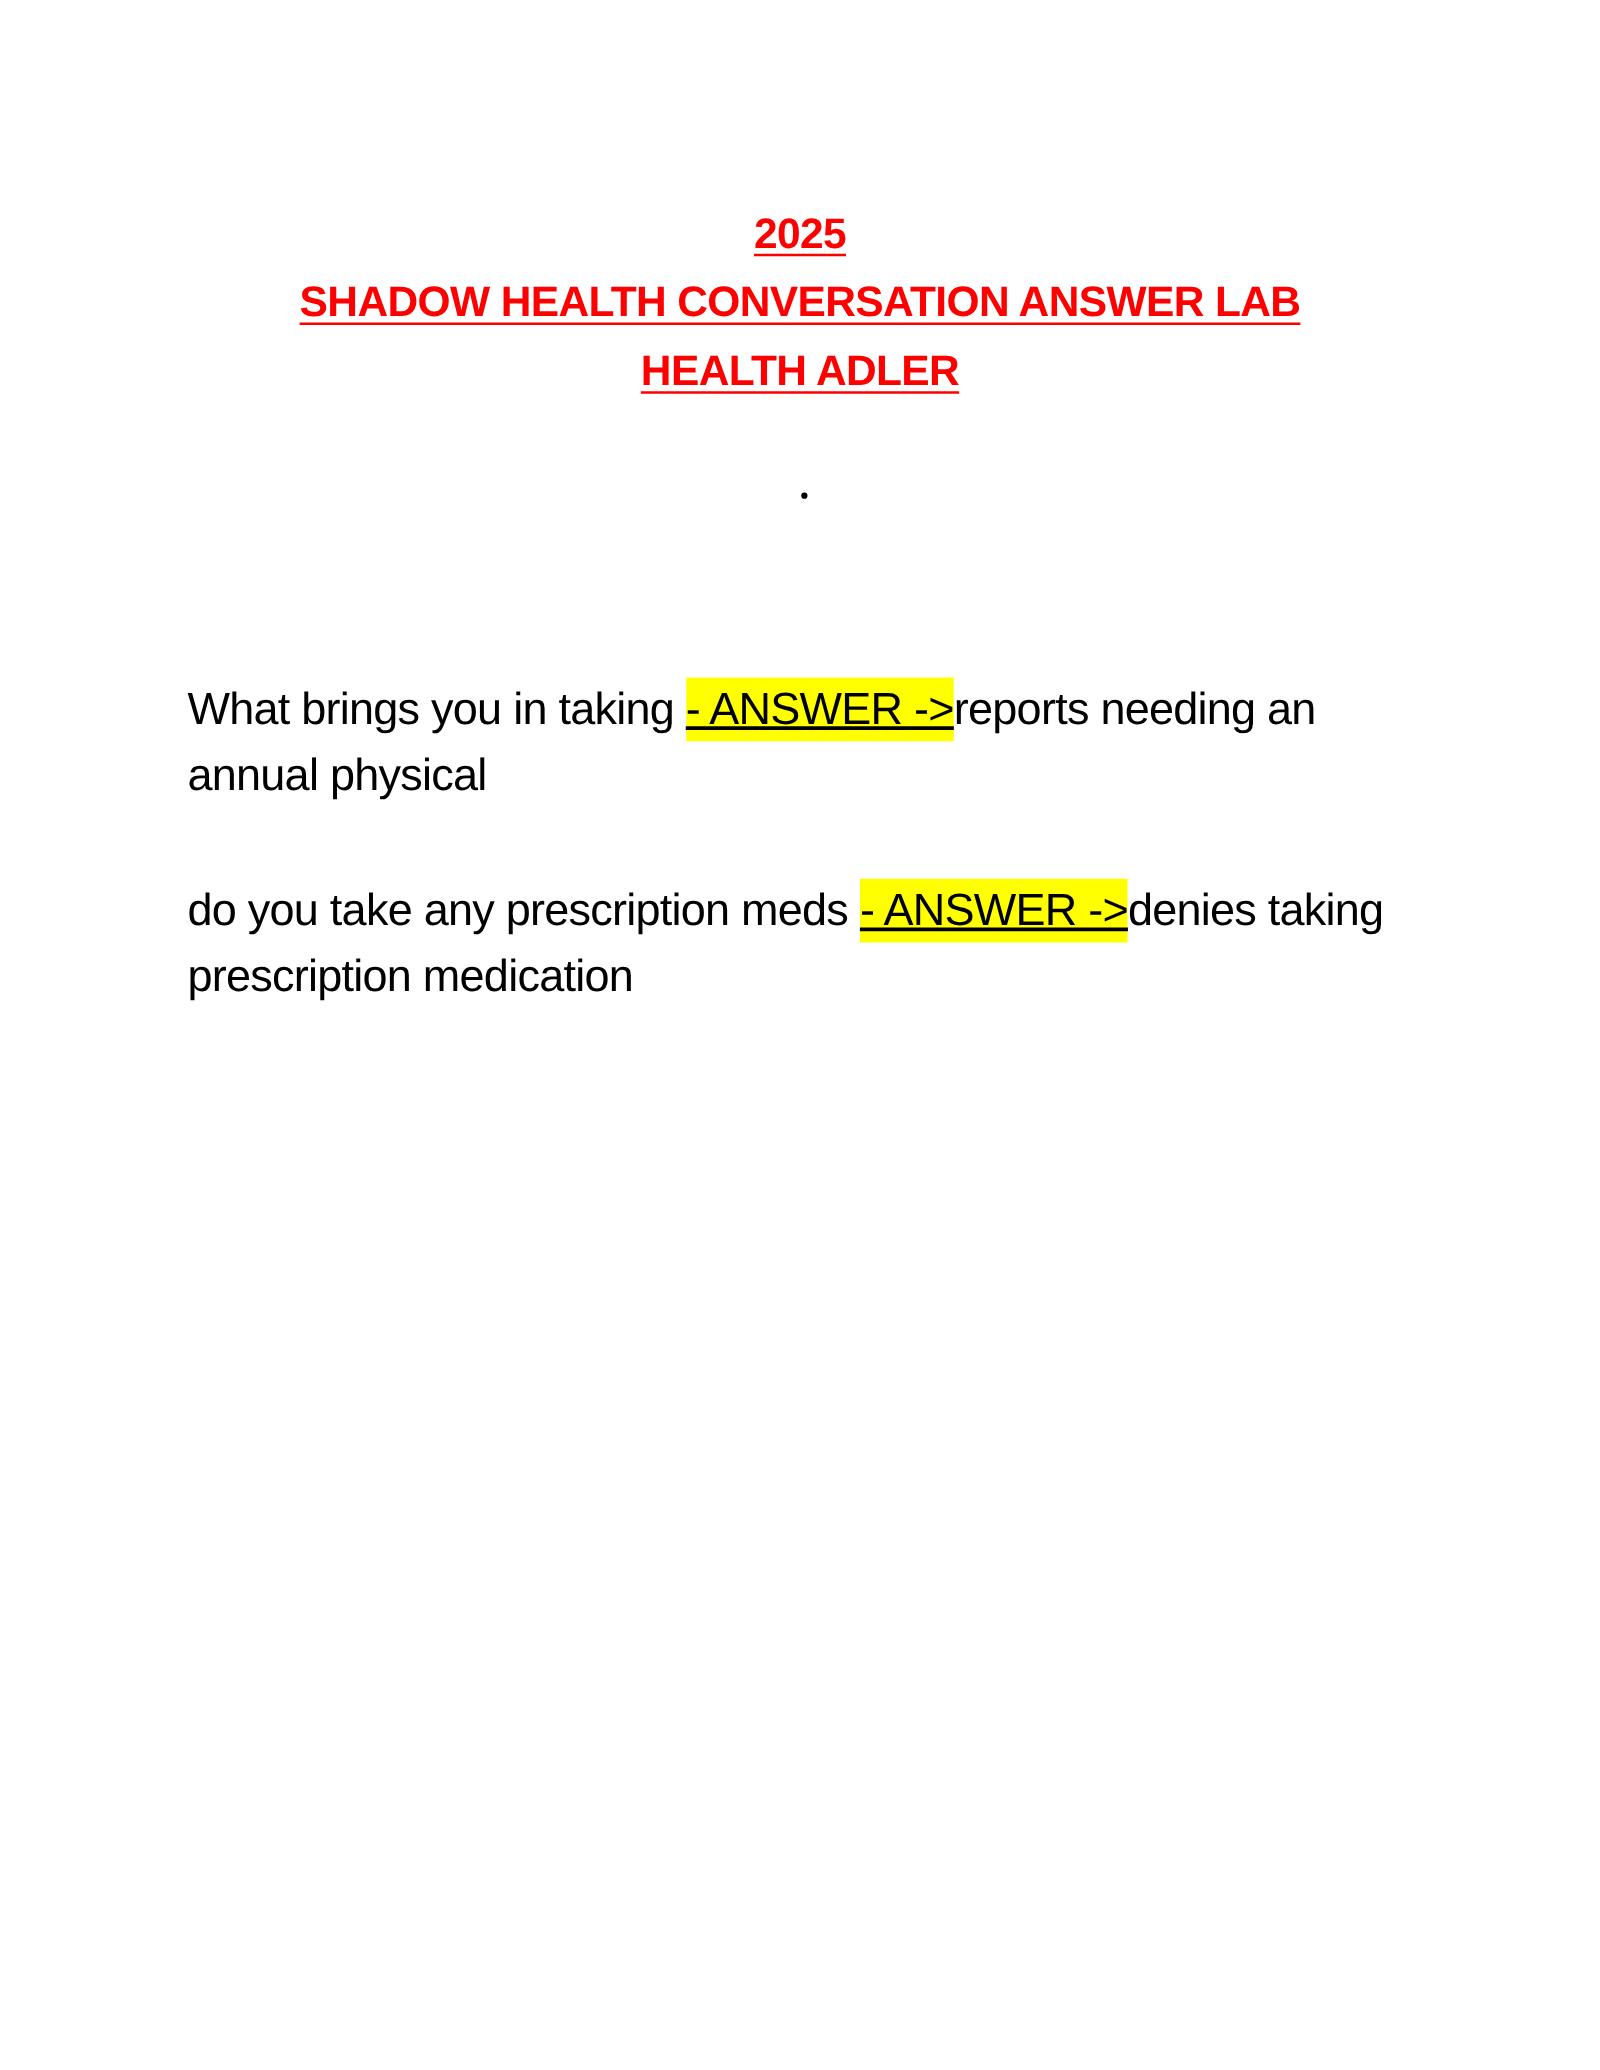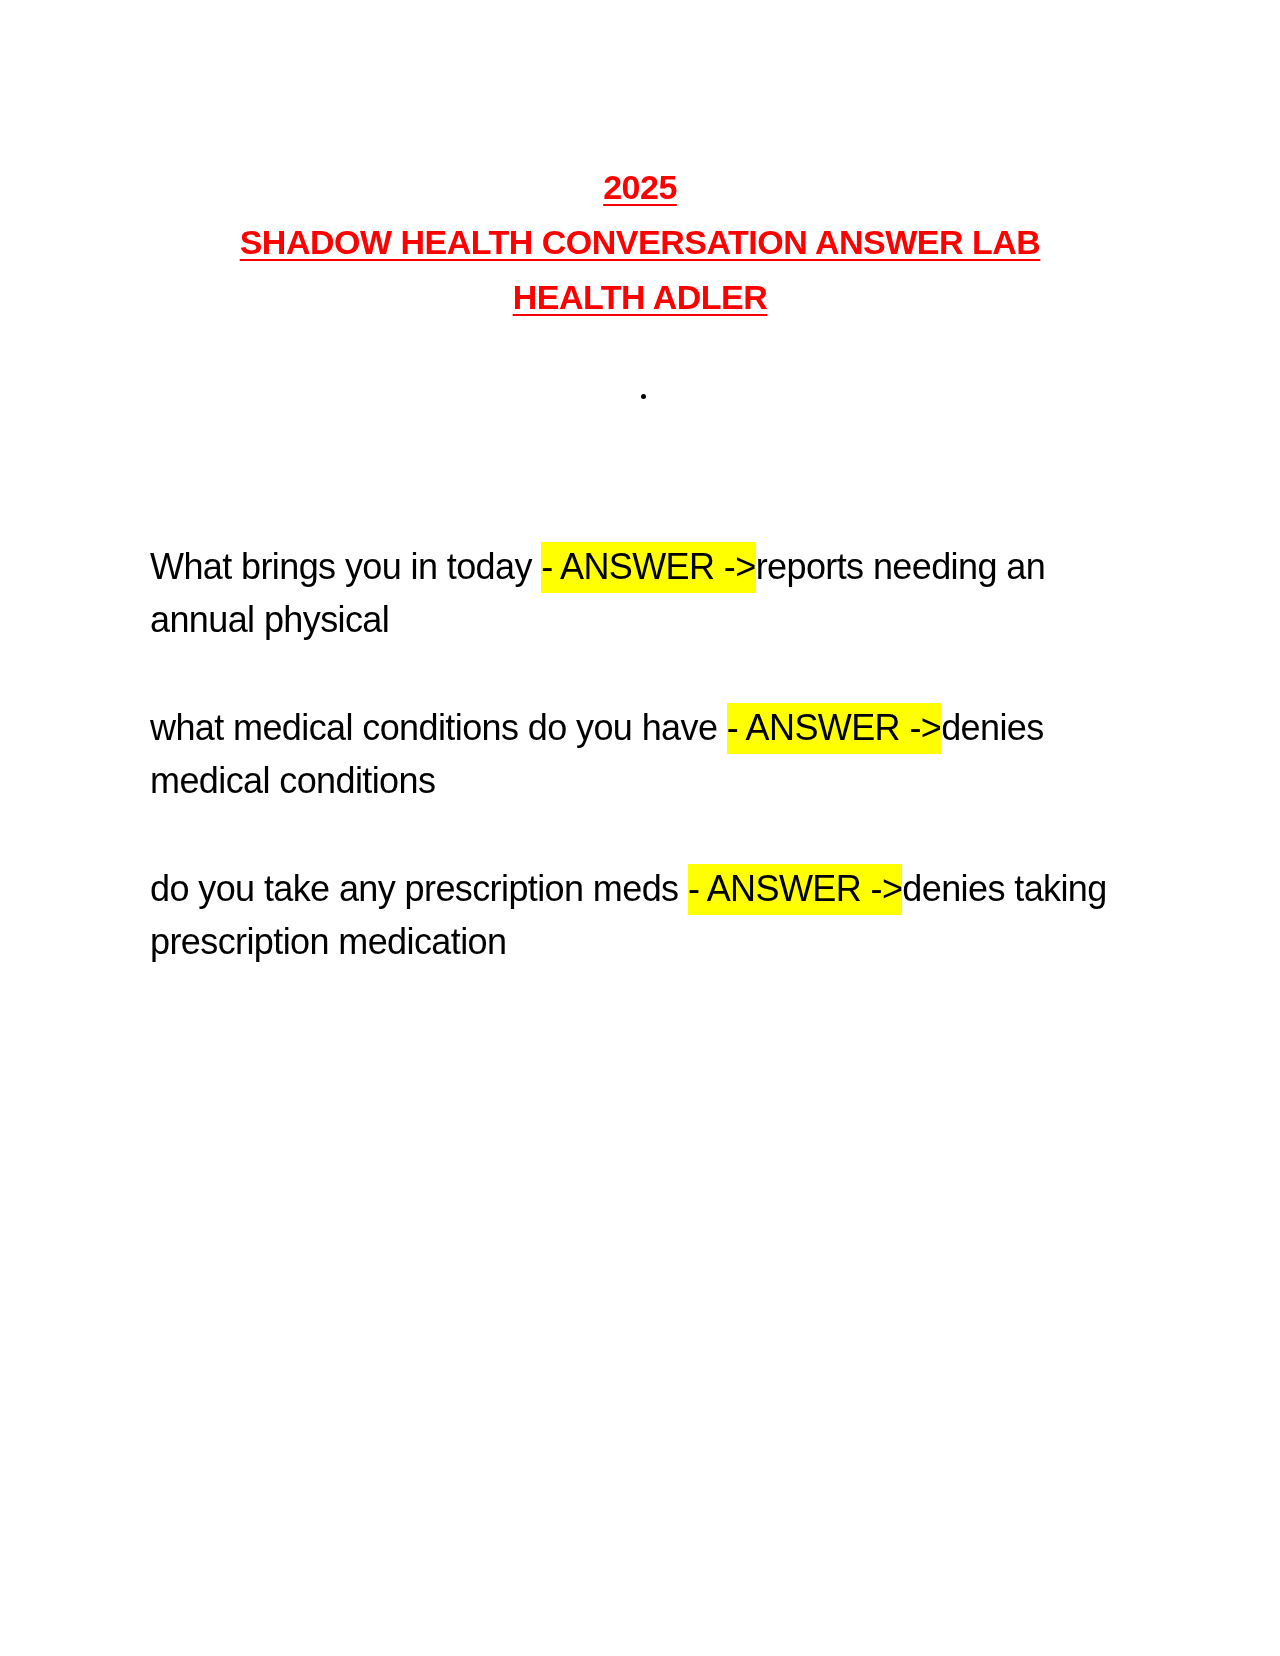--- a/index.html
+++ b/index.html
@@ -59,39 +59,39 @@
   }
   .qa-item {
     font-size: 36px;
     line-height: 53px;
     letter-spacing: -0.6px;
     margin: 0 0 55px 0;
   }
   .hl {
     background: #ffff00;
     padding: 4px 0 6px 0;
+    text-decoration: underline;
   }
 </style>
 </head>
 <body>
 
 <div class="page">
 
   <div class="header">
     <div class="header-line"><span>2025</span></div>
     <div class="header-line"><span>SHADOW HEALTH CONVERSATION ANSWER LAB</span></div>
     <div class="header-line"><span>HEALTH ADLER</span></div>
   </div>
 
   <div class="dot"></div>
 
   <div class="qa-list">
-    <p class="qa-item"><span>What brings you in today </span><span class="hl">- ANSWER -&gt;</span><span>reports needing an annual physical</span></p>
+    <p class="qa-item"><span>What brings you in taking </span><span class="hl">- ANSWER -&gt;</span><span>reports needing an annual physical</span></p>
 
-    <p class="qa-item"><span>what medical conditions do you have </span><span class="hl">- ANSWER -&gt;</span><span>denies medical conditions</span></p>
 
 
     <p class="qa-item"><span>do you take any prescription meds </span><span class="hl">- ANSWER -&gt;</span><span>denies taking prescription medication</span></p>
 
 
   </div>
 
 </div>
 
 </body></html>

